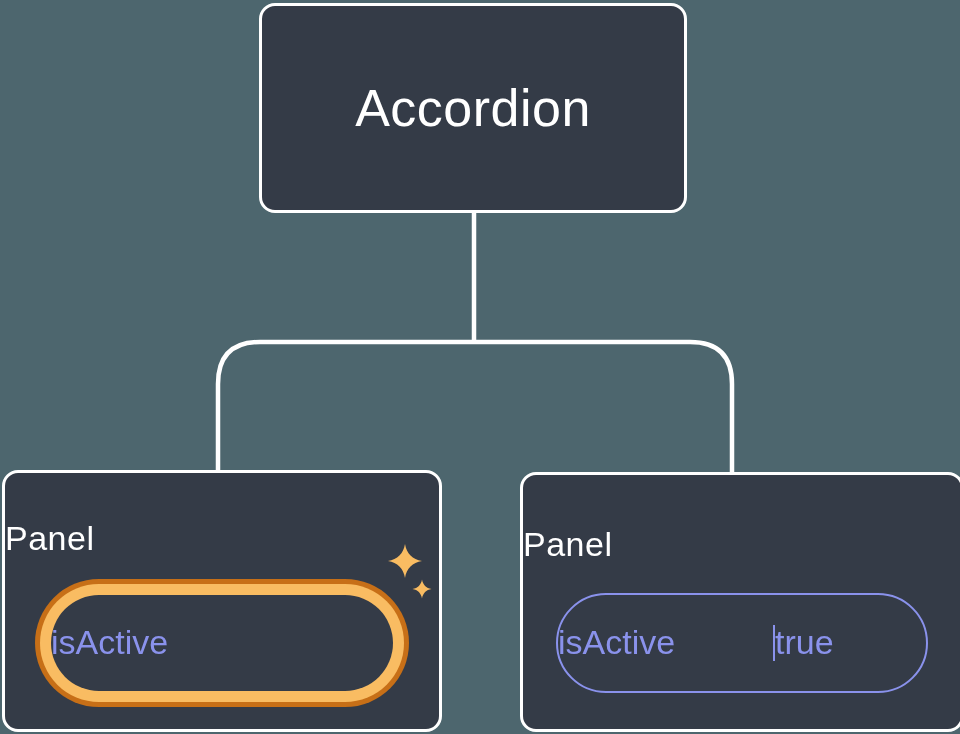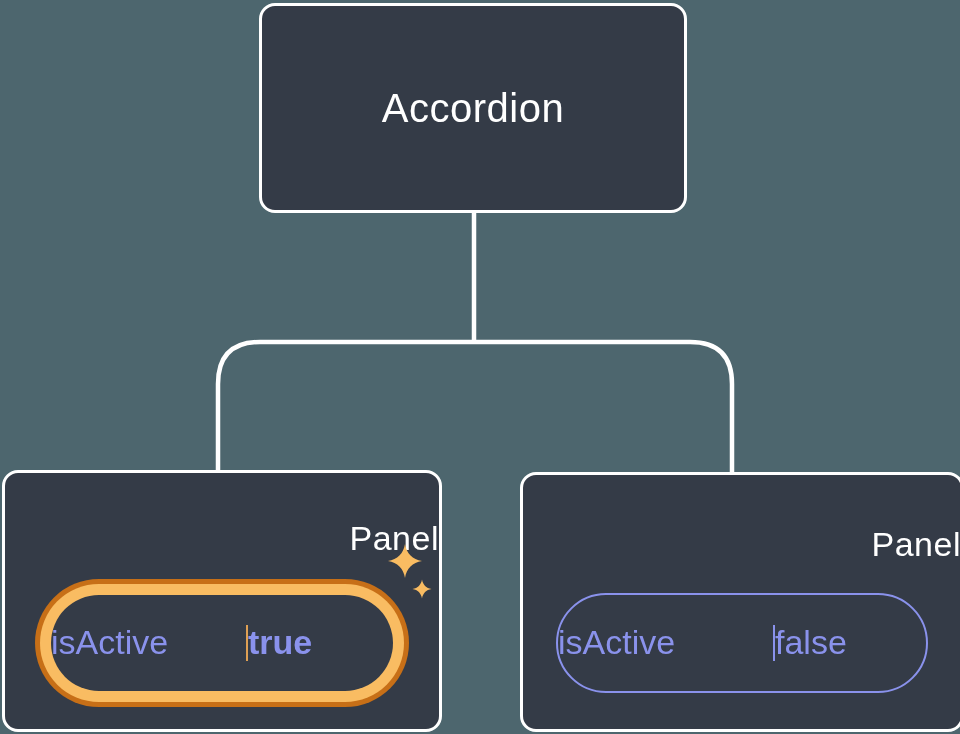--- a/index.html
+++ b/index.html
@@ -35,37 +35,37 @@
     color: var(--text-light, #FFFFFF);
   }
   .node.root {
     left: 259px; top: 3px;
     width: 428px; height: 210px;
     display: flex;
     align-items: center;
     justify-content: center;
   }
   .node.root .node-label {
-    font-size: 40px;
+    font-size: 52px;
     font-weight: 400;
     letter-spacing: 0.5px;
   }
   .node.panel-left {
     left: 2px; top: 470px;
     width: 440px; height: 262px;
   }
   .node.panel-right {
     left: 520px; top: 472px;
     width: 444px; height: 260px;
   }
   .panel-title {
     position: absolute;
     left: 0; top: 46px;
     width: 100%;
-    text-align: right;
+    text-align: left;
     font-size: 34px;
     font-weight: 400;
     letter-spacing: 0.5px;
   }
   .panel-right .panel-title { top: 50px; }
   .pill {
     position: absolute;
     border-radius: 999px;
     display: grid;
     align-items: center;
@@ -118,30 +118,29 @@
   </svg>
 
   <div class="node root">
     <span class="node-label">Accordion</span>
   </div>
 
   <div class="node panel-left">
     <div class="panel-title">Panel</div>
     <div class="pill active">
       <span class="cell cell-key">isActive</span>
-      <span class="cell cell-value">true</span>
     </div>
   </div>
 
   <svg class="sparkles" viewBox="0 0 54 64" aria-hidden="true">
     <path d="M19 2 C20.6 11.5 26.5 17.4 36 19 C26.5 20.6 20.6 26.5 19 36 C17.4 26.5 11.5 20.6 2 19 C11.5 17.4 17.4 11.5 19 2 Z"></path>
     <path d="M36 37.5 C36.9 42.8 40.2 46.1 45.5 47 C40.2 47.9 36.9 51.2 36 56.5 C35.1 51.2 31.8 47.9 26.5 47 C31.8 46.1 35.1 42.8 36 37.5 Z"></path>
   </svg>
 
   <div class="node panel-right">
     <div class="panel-title">Panel</div>
     <div class="pill inactive">
       <span class="cell cell-key">isActive</span>
-      <span class="cell cell-value">false</span>
+      <span class="cell cell-value">true</span>
     </div>
   </div>
 
 </div>
 
 </body></html>

